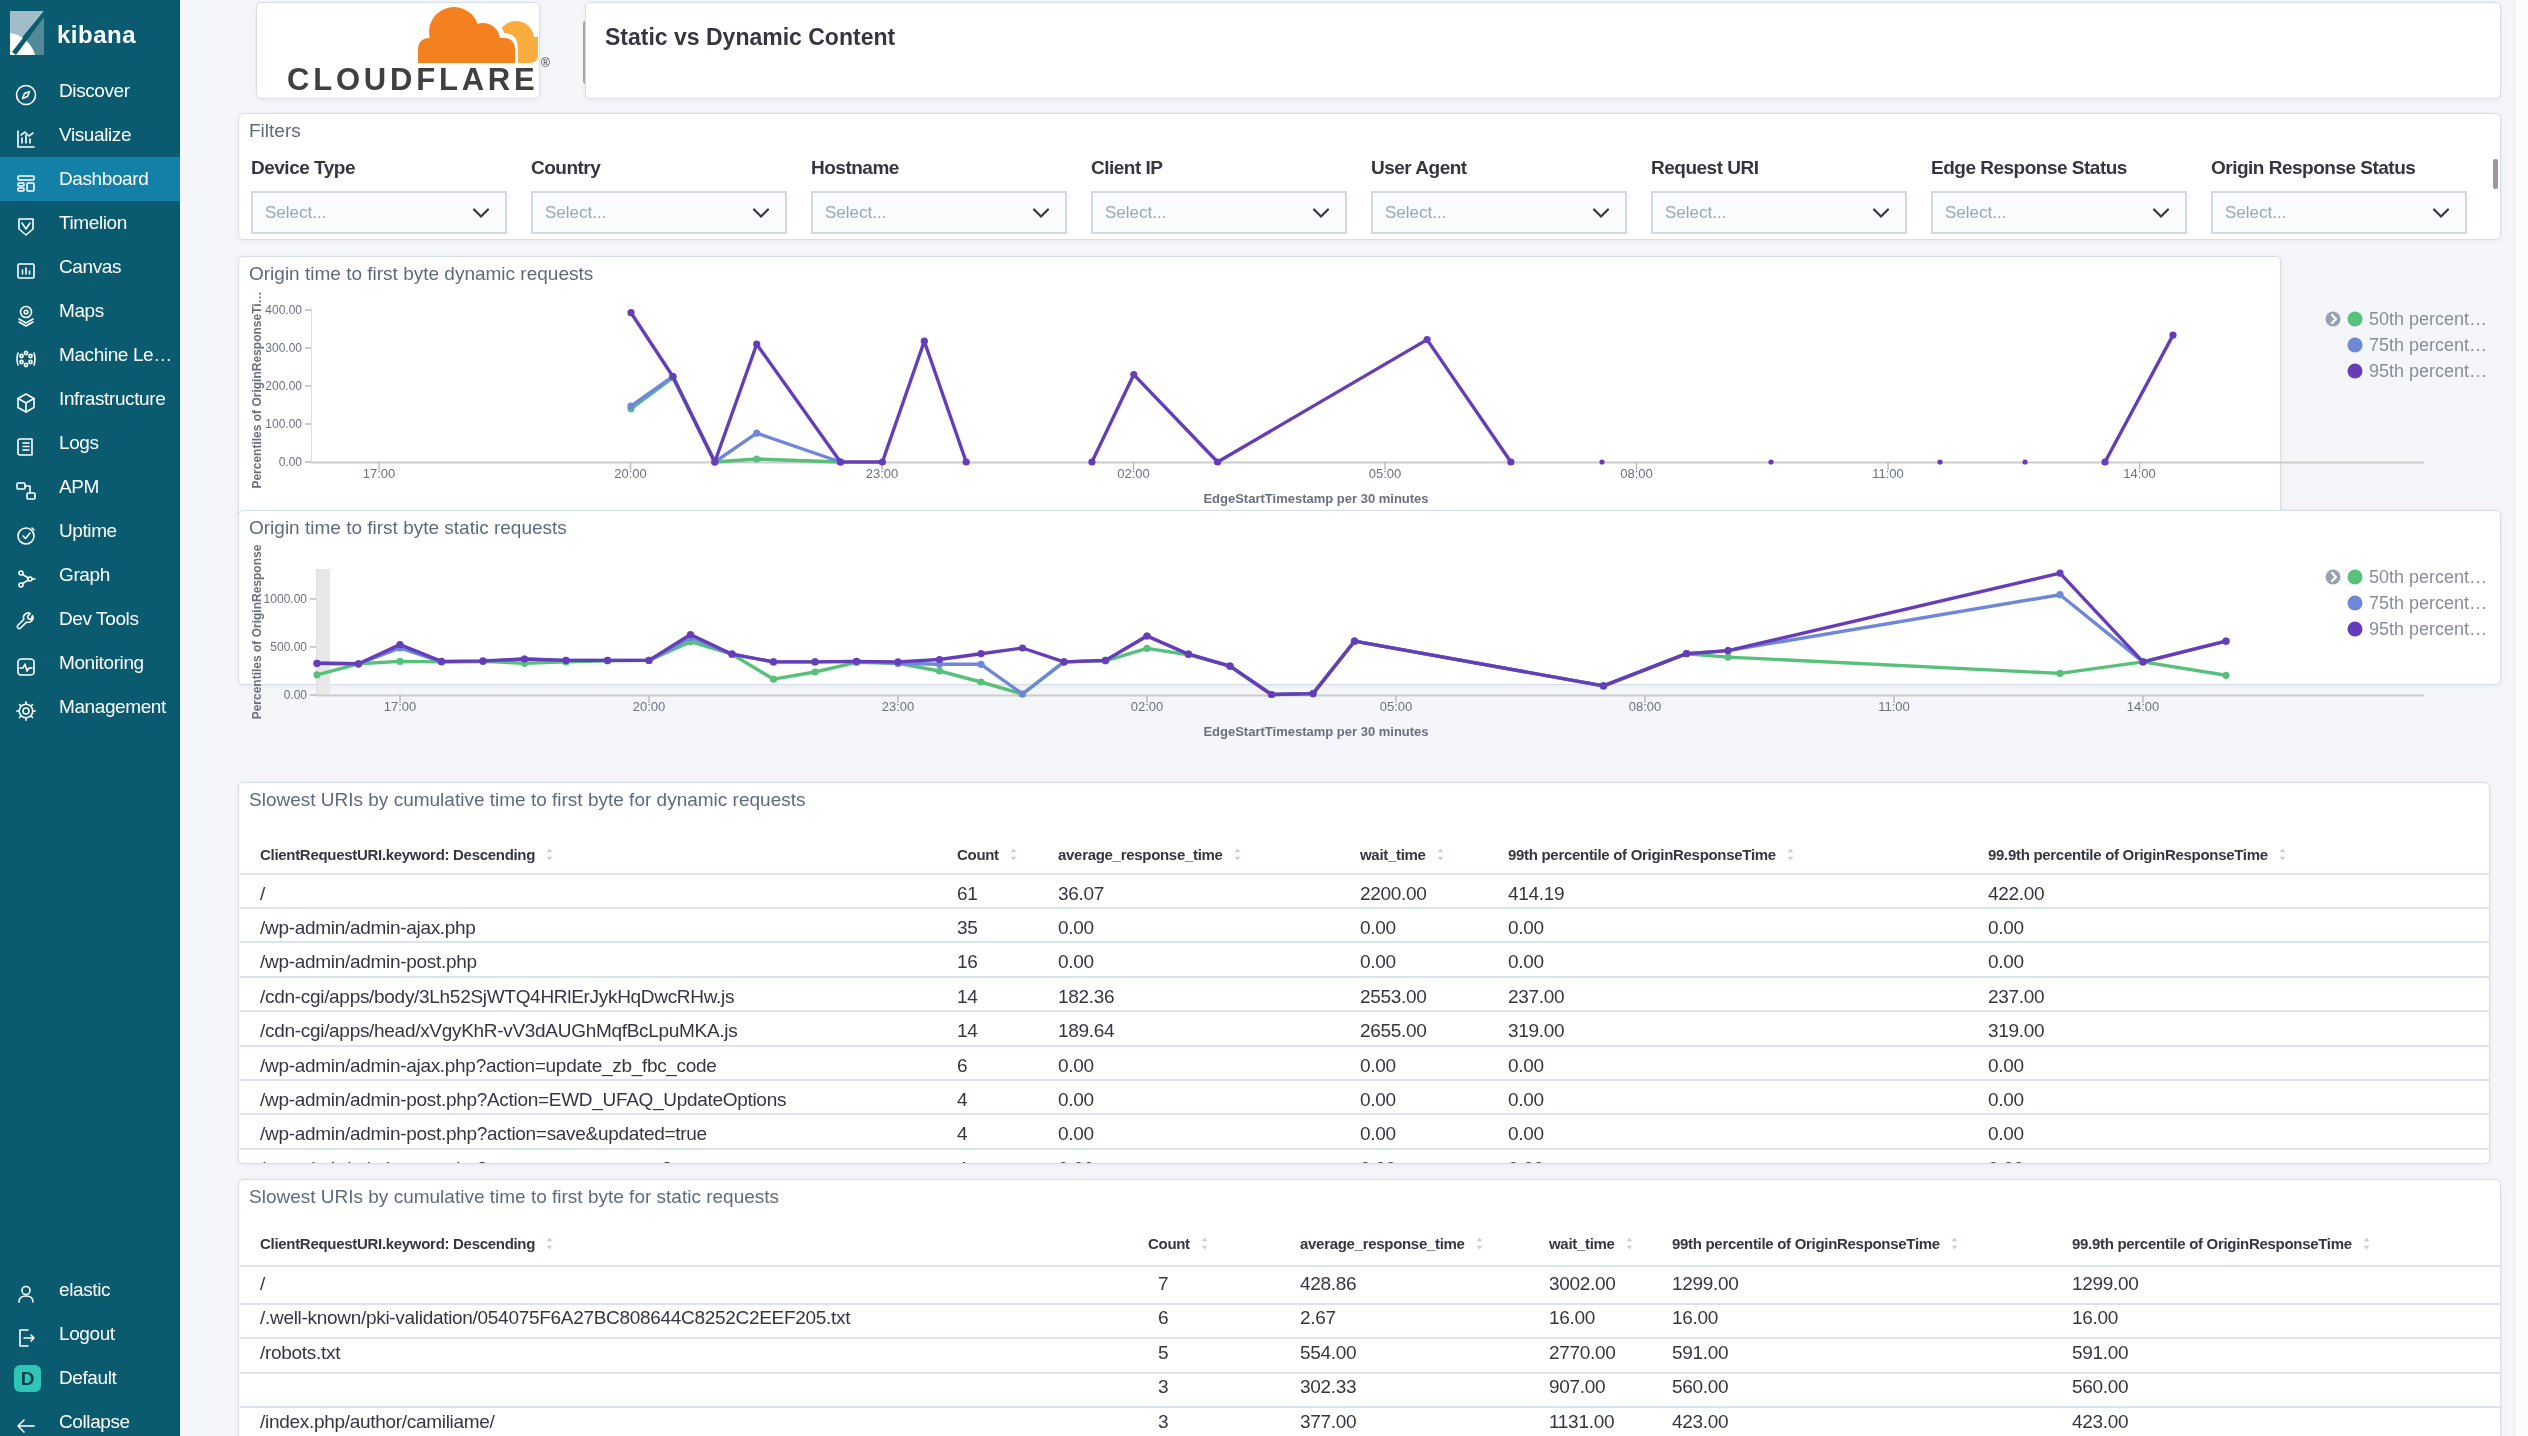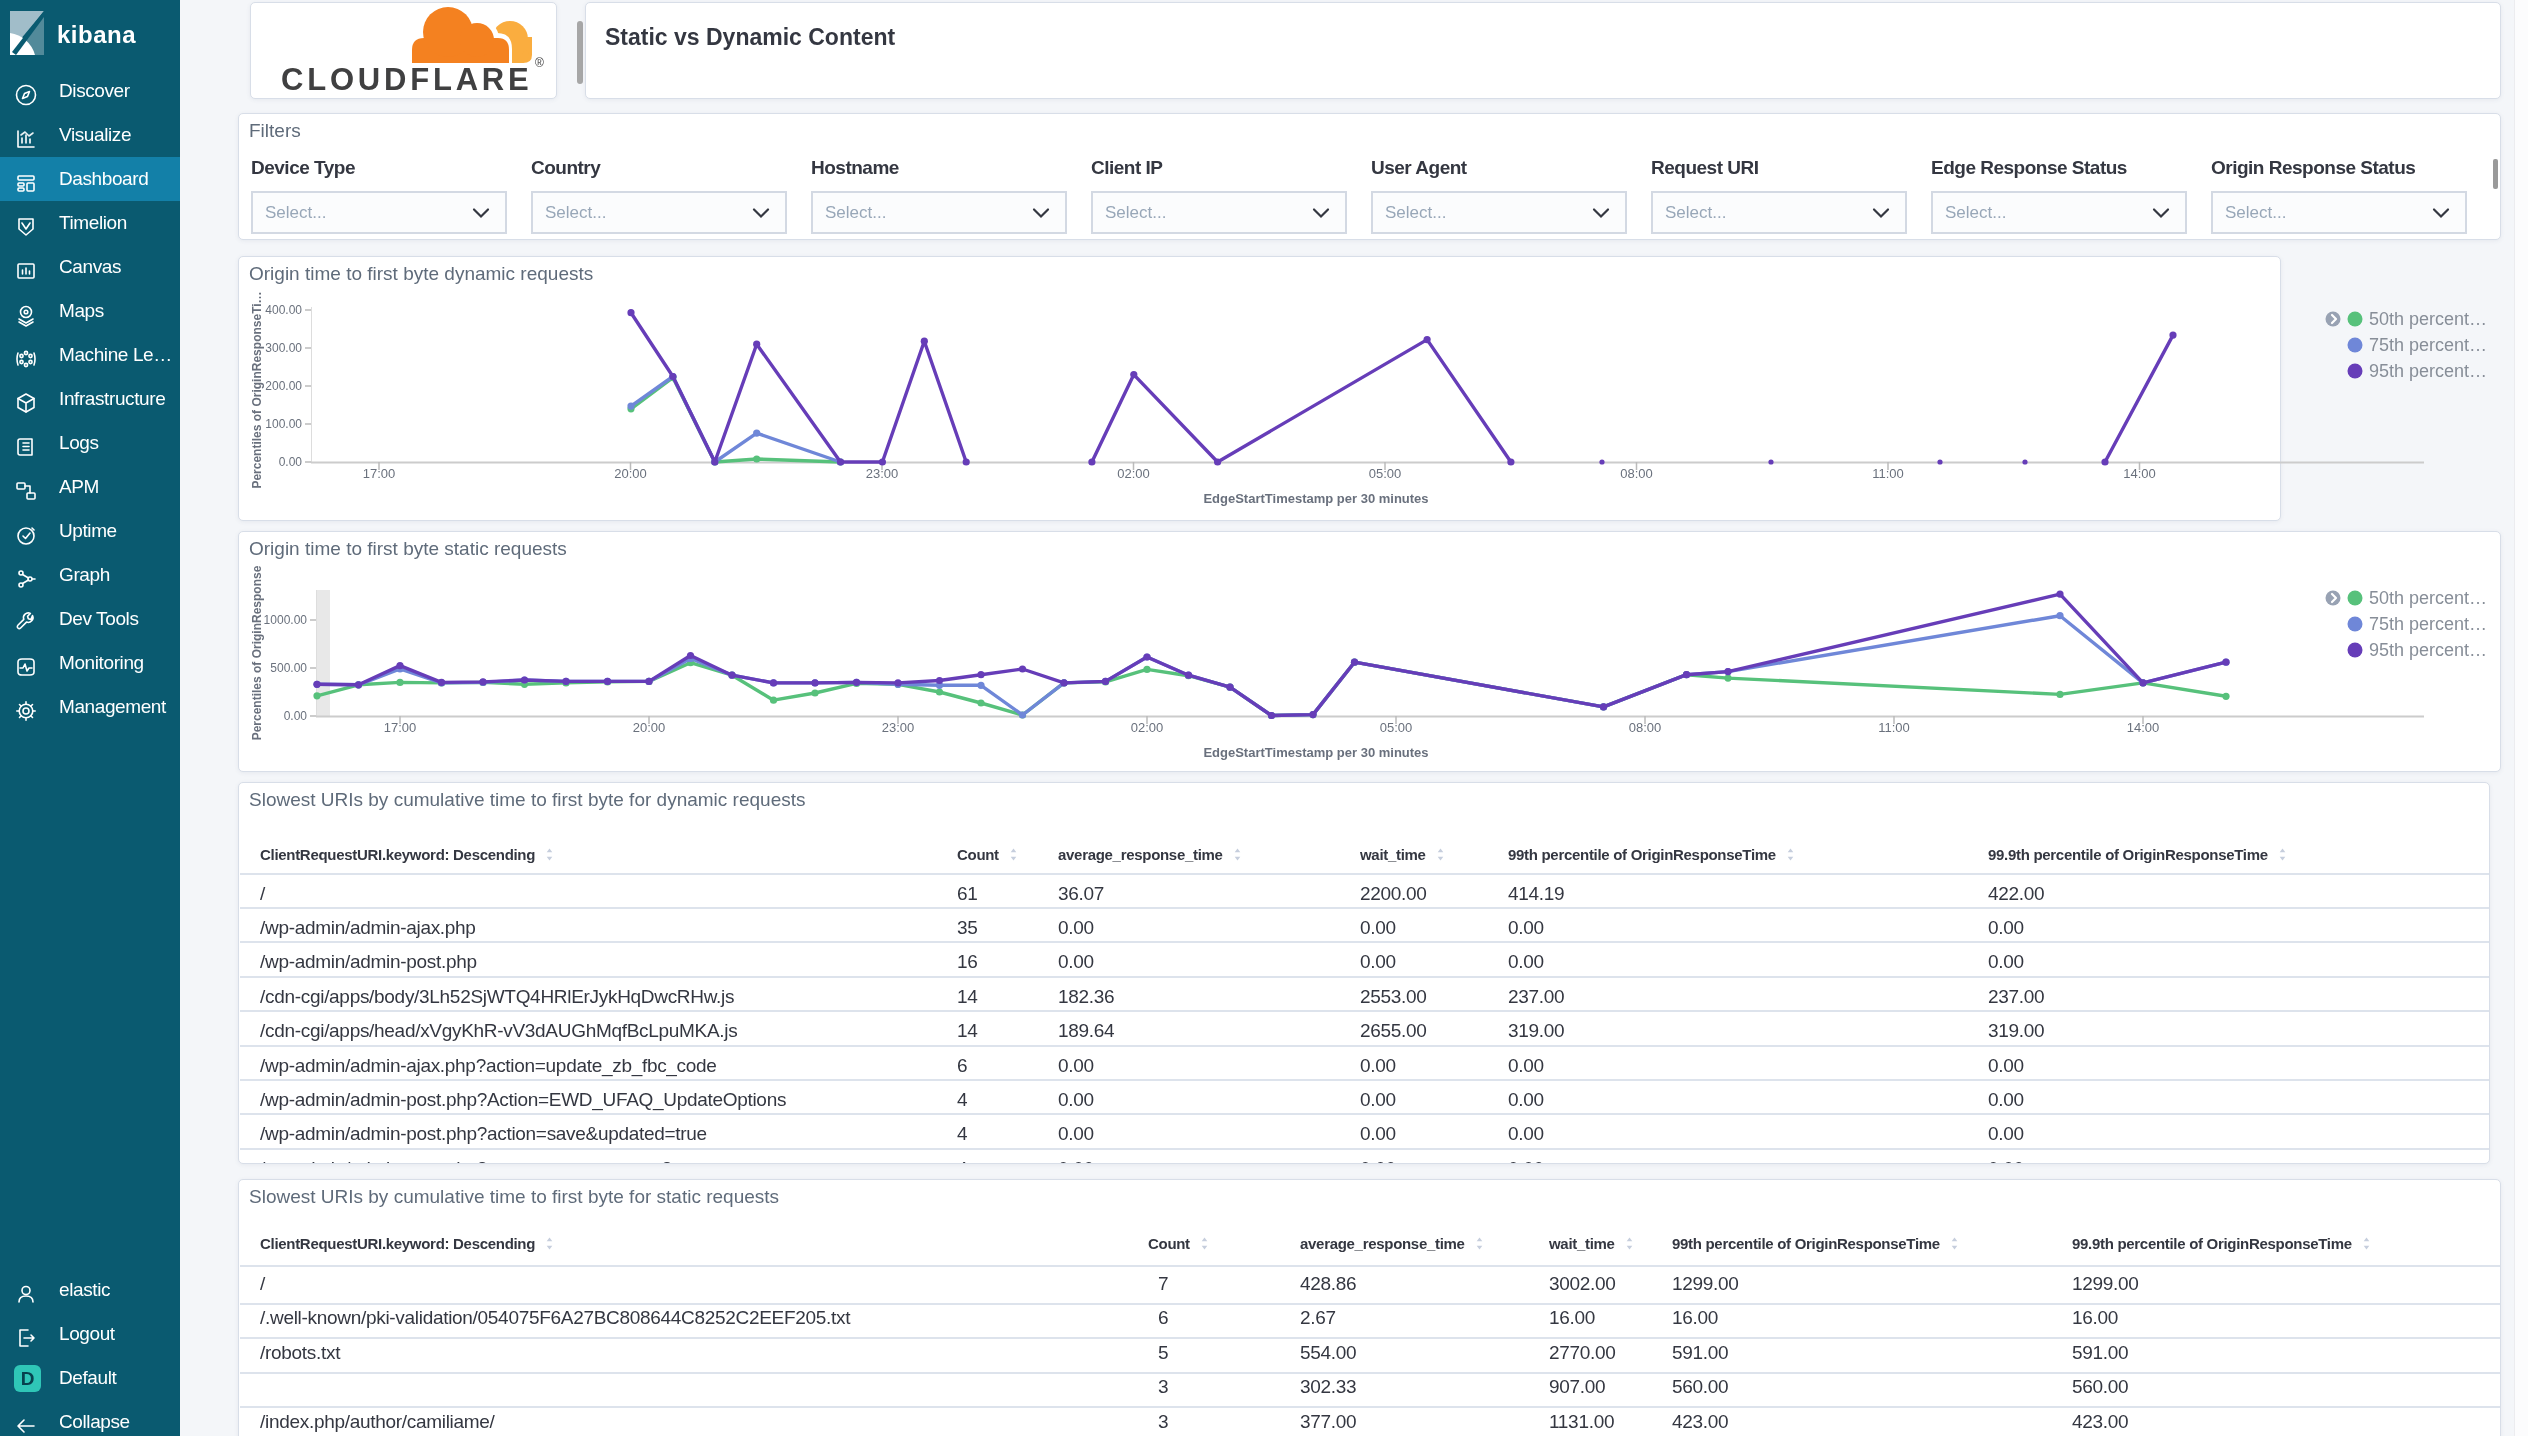--- a/index.html
+++ b/index.html
@@ -166,21 +166,21 @@
         </svg></span>
       <span class="tx">Default</span>
     </div>
 <div class="nav" style="top:1400px">
       <span class="ic"><svg width="24" height="24" viewBox="0 0 24 24" fill="none" stroke="#ffffff" stroke-width="1.6" stroke-linecap="round" stroke-linejoin="round">
           <path d="M20 12 H5 M10 6 l-6 6 l6 6"></path>
         </svg></span>
       <span class="tx">Collapse</span>
     </div>
 </div>
-<div class="panel" style="left:250px;top:2px;width:307px;height:97px">
+<div class="panel" style="left:256px;top:2px;width:284px;height:97px">
 <svg class="abs" style="left:0;top:0" width="339" height="95" viewBox="0 0 339 95">
 <g>
  <circle cx="259" cy="36" r="18" fill="#faad3f"></circle>
  <path d="M243 34 h38 v18 q0 8 -9 8 h-29 Z" fill="#faad3f"></path>
  <path d="M256 60 q16 -3 18 -15 q9 9 -2 15 Z" fill="#faad3f"></path>
  <g stroke="#ffffff" stroke-width="6" fill="#f48120">
   <circle cx="197" cy="28" r="26"></circle>
   <circle cx="227" cy="36" r="18"></circle>
   <path d="M174 60 h-13 v-14 q0 -13 13 -13 h72 q12 0 12 13 v14 Z"></path>
  </g>
@@ -304,21 +304,21 @@
           <path d="M 2093 58 l 4 4 l -4 4" stroke="#fff" stroke-width="2.2" fill="none" stroke-linecap="round" stroke-linejoin="round"></path>
           <circle cx="2116" cy="62" r="7.5" fill="#57c17b"></circle>
           <text x="2130" y="68" font-size="18" fill="#878e98">50th percent…</text>
           <circle cx="2116" cy="88" r="7.5" fill="#6f87d8"></circle>
           <text x="2130" y="94" font-size="18" fill="#878e98">75th percent…</text>
           <circle cx="2116" cy="114" r="7.5" fill="#663db8"></circle>
           <text x="2130" y="120" font-size="18" fill="#878e98">95th percent…</text>
         </g>
       </svg></div>
 </div>
-<div class="panel" style="left:238px;top:531px;width:2263px;height:241px">
+<div class="panel" style="left:238px;top:510px;width:2263px;height:175px">
 <div class="ptitle">Origin time to first byte static requests</div>
 <div class="abs" style="left:0;top:0"><svg width="2263" height="241" font-family="Liberation Sans, sans-serif">
         <rect x="78" y="58" width="13" height="126" fill="#e8e8e8"></rect>
         <line x1="77.5" y1="58" x2="77.5" y2="184" stroke="#dddddd" stroke-width="1"></line>
         <line x1="77" y1="184.5" x2="2185" y2="184.5" stroke="#cccccc" stroke-width="2"></line>
         <line x1="71" y1="184.0" x2="77" y2="184.0" stroke="#bbbbbb" stroke-width="1.5"></line>
         <text x="68" y="188.0" font-size="12" fill="#6a717d" text-anchor="end">0.00</text>
         <line x1="71" y1="136.0" x2="77" y2="136.0" stroke="#bbbbbb" stroke-width="1.5"></line>
         <text x="68" y="140.0" font-size="12" fill="#6a717d" text-anchor="end">500.00</text>
         <line x1="71" y1="88.0" x2="77" y2="88.0" stroke="#bbbbbb" stroke-width="1.5"></line>

